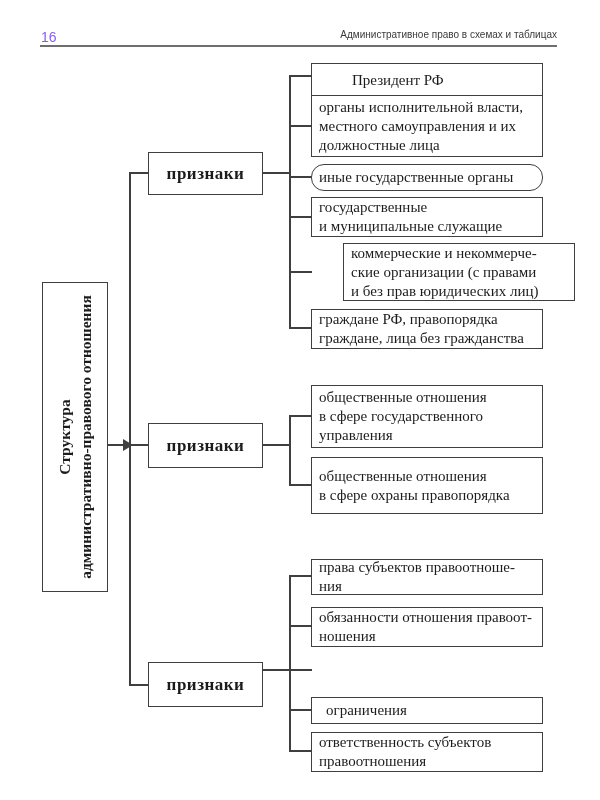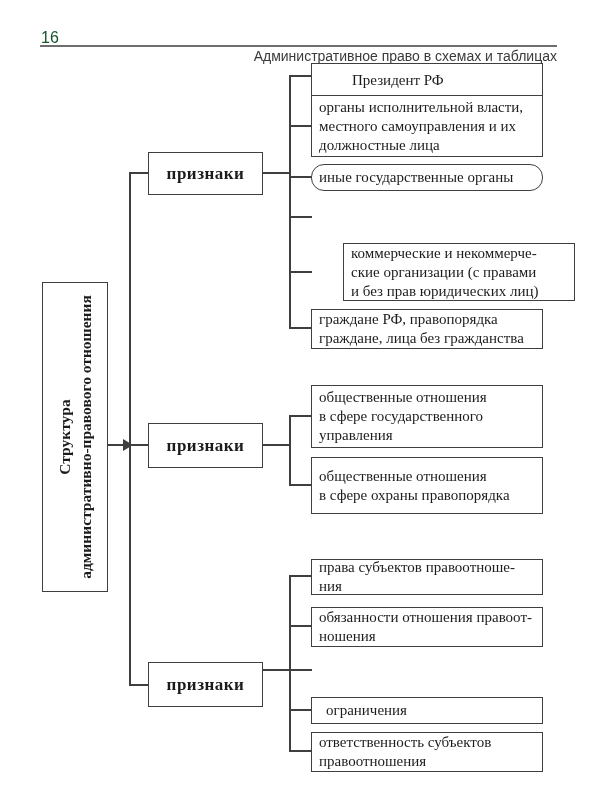--- a/index.html
+++ b/index.html
@@ -2,23 +2,23 @@
 <html><head>
 <meta charset="utf-8">
 <style>
   html,body{margin:0;padding:0;background:#e8e8e8;}
   #page{position:relative;width:600px;height:800px;background:#ffffff;overflow:hidden;
         font-family:"Liberation Serif","DejaVu Serif",serif;color:#1c1c1c;}
   *{box-sizing:border-box;}
 
   
   .pagenum{position:absolute;left:41px;top:29px;font-family:"Liberation Sans","DejaVu Sans",sans-serif;
-           font-size:16px;color:#14532d;}
+           font-size:14px;color:#8b5cf6;}
   .htitle{position:absolute;right:43px;top:29px;font-family:"Liberation Sans","DejaVu Sans",sans-serif;
-          font-size:14px;color:#3a3a3a;margin-top:19px;}
+          font-size:10px;color:#3a3a3a;}
   .hrule{position:absolute;left:40px;top:45px;width:517px;height:2px;background:#6e6e6e;}
 
   
   .box{position:absolute;border:1.5px solid #3f3f3f;background:#fff;}
 
   
   .rootbox{left:42px;top:282px;width:66px;height:310px;}
   .rootbox .rot{position:absolute;left:50%;top:50%;width:300px;
       transform:translate(-50%,-50%) rotate(-90deg);
       text-align:center;font-weight:bold;font-size:15.5px;line-height:21px;white-space:nowrap;}
@@ -91,20 +91,22 @@
   <div class="h-line" style="left:289px;top:625px;width:23px;"></div>
   <div class="h-line" style="left:289px;top:669px;width:23px;"></div>
   <div class="h-line" style="left:289px;top:709px;width:23px;"></div>
   <div class="h-line" style="left:289px;top:750px;width:23px;"></div>
 
   <div class="box child" style="top:63px;height:34px;padding-left:40px;">Президент РФ</div>
   <div class="box child" style="top:95px;height:62px;">органы исполнительной власти,
 местного самоуправления и их
 должностные лица</div>
   <div class="box child" style="top:164px;height:27px;border-radius:13px;">иные государственные органы</div>
+  <div class="box child" style="top:197px;height:40px;">государственные
+и муниципальные служащие</div>
   <div class="box child" style="top:243px;height:58px;margin-left:32px;">коммерческие и некоммерче-
 ские организации (с правами
 и без прав юридических лиц)</div>
   <div class="box child" style="top:309px;height:40px;">граждане РФ, правопорядка
 граждане, лица без гражданства</div>
 
   <div class="box child" style="top:385px;height:63px;">общественные отношения
 в сфере государственного
 управления</div>
   <div class="box child" style="top:457px;height:57px;">общественные отношения

